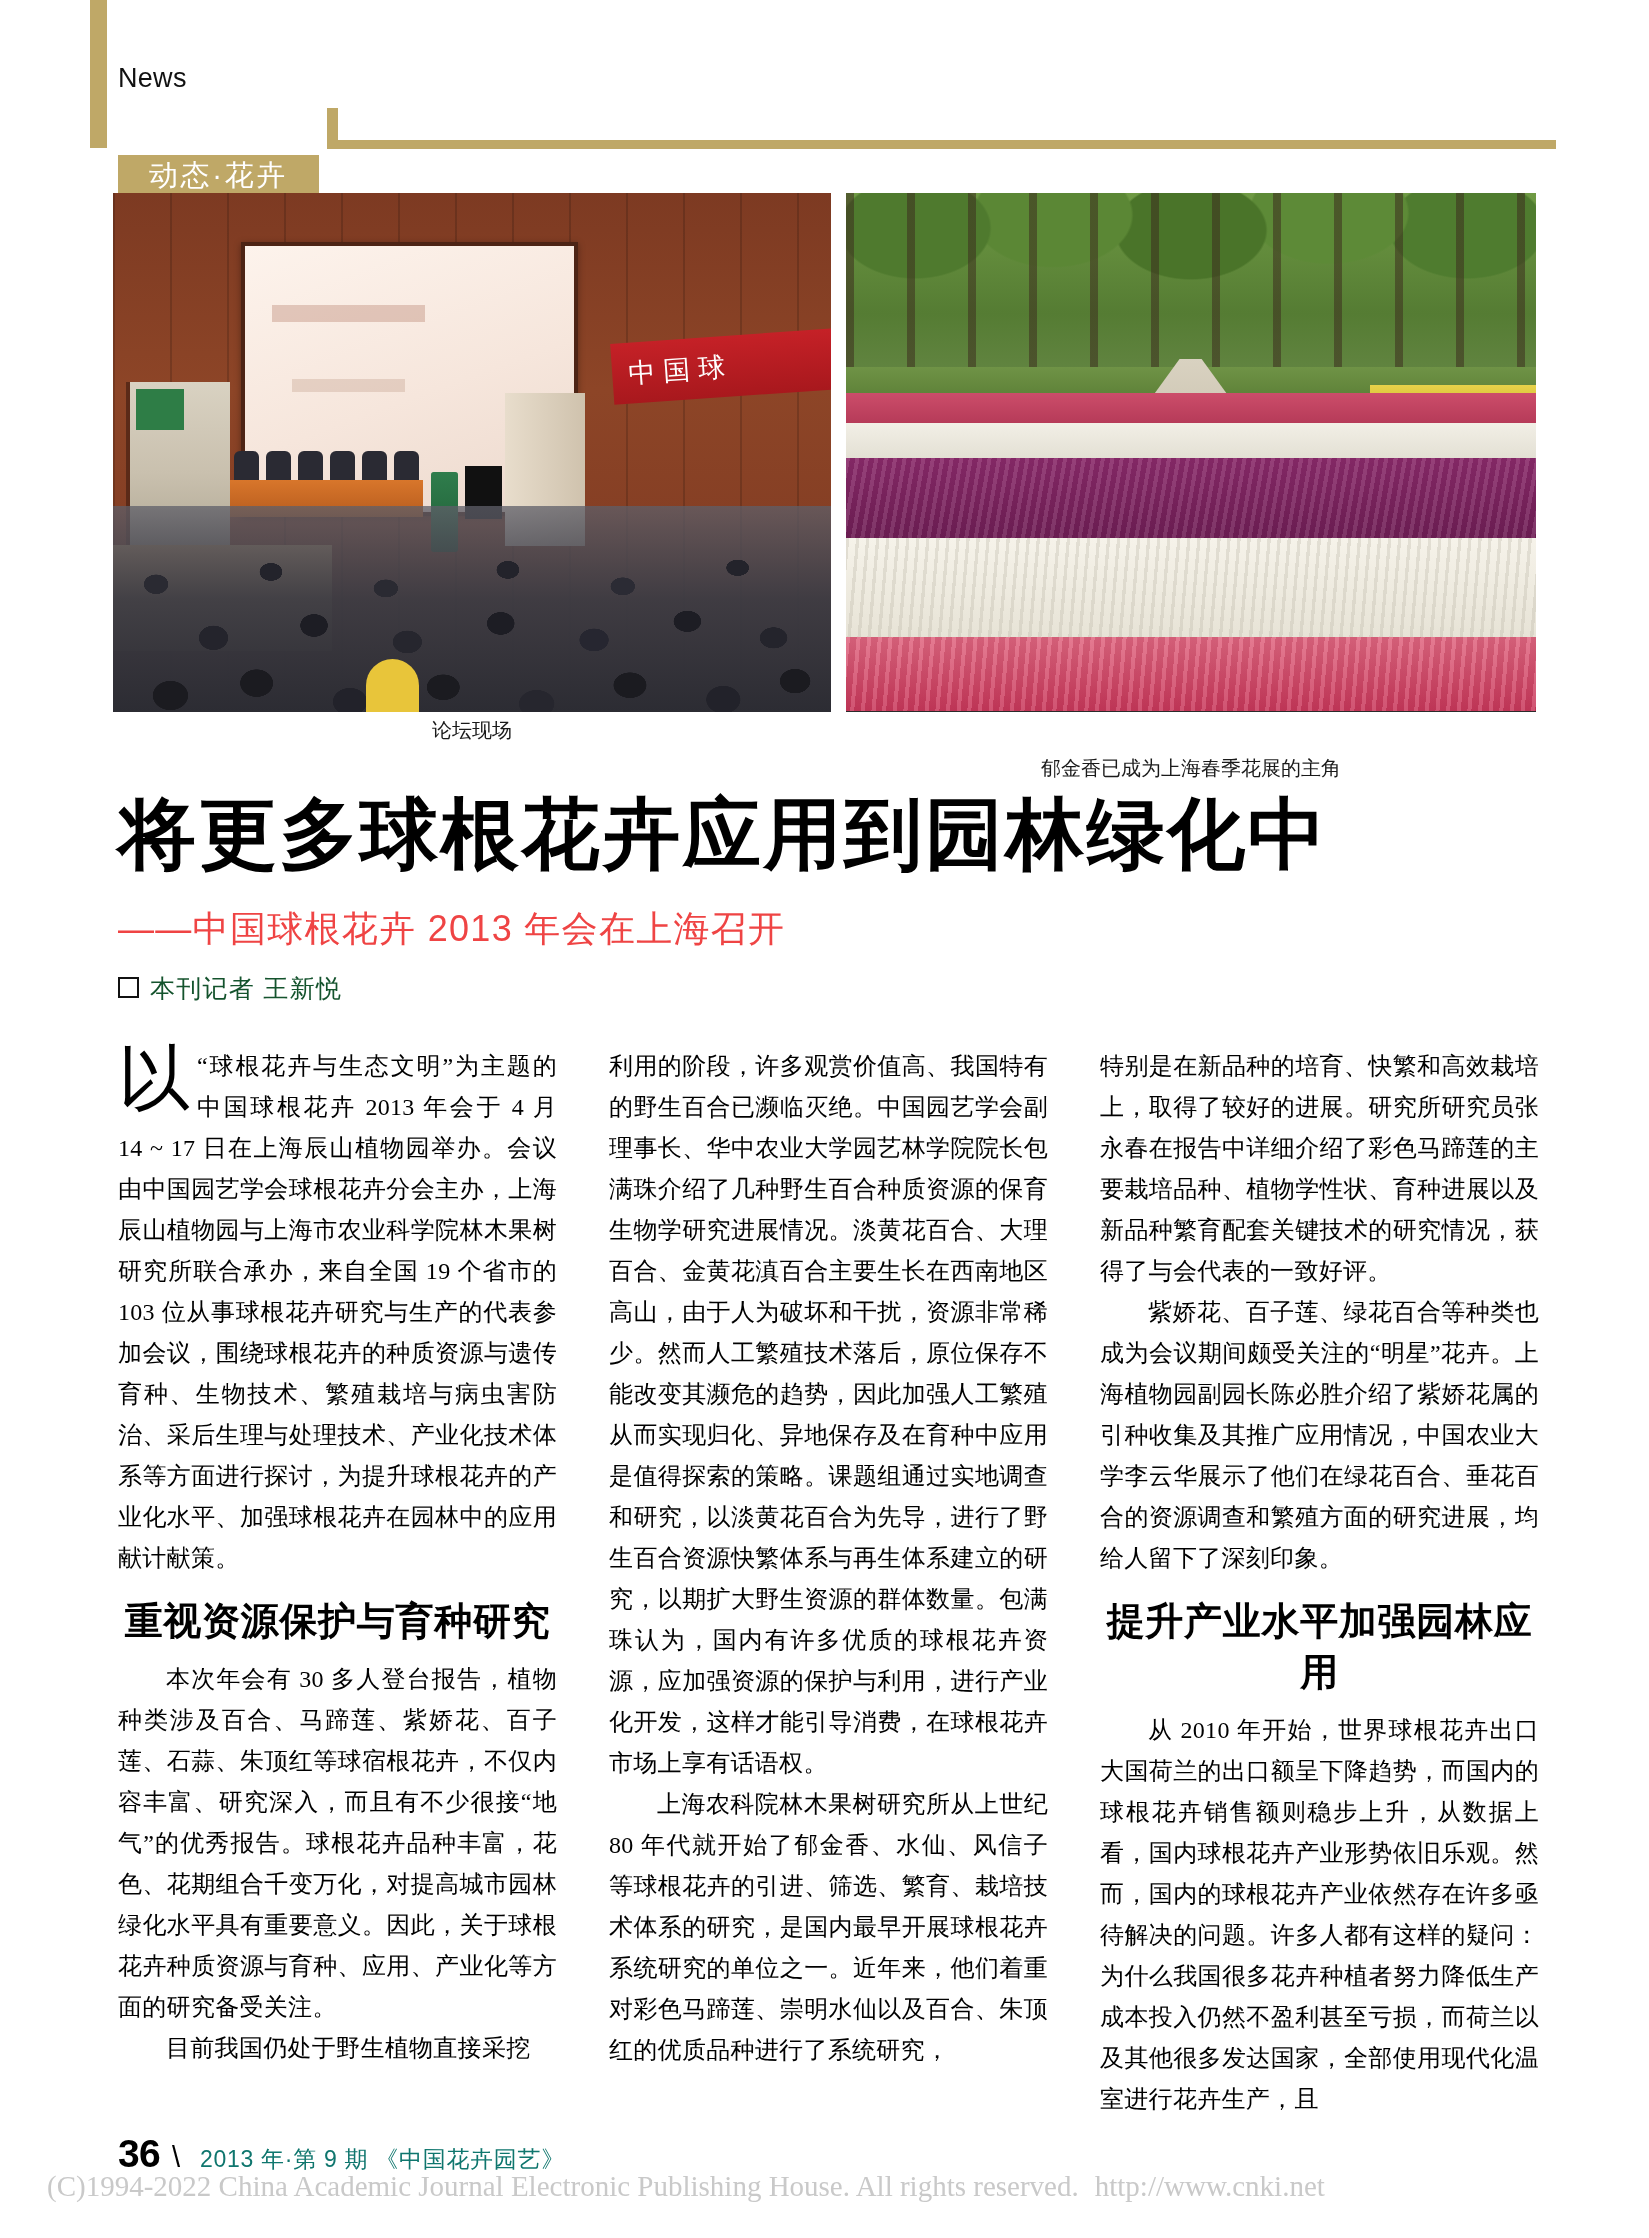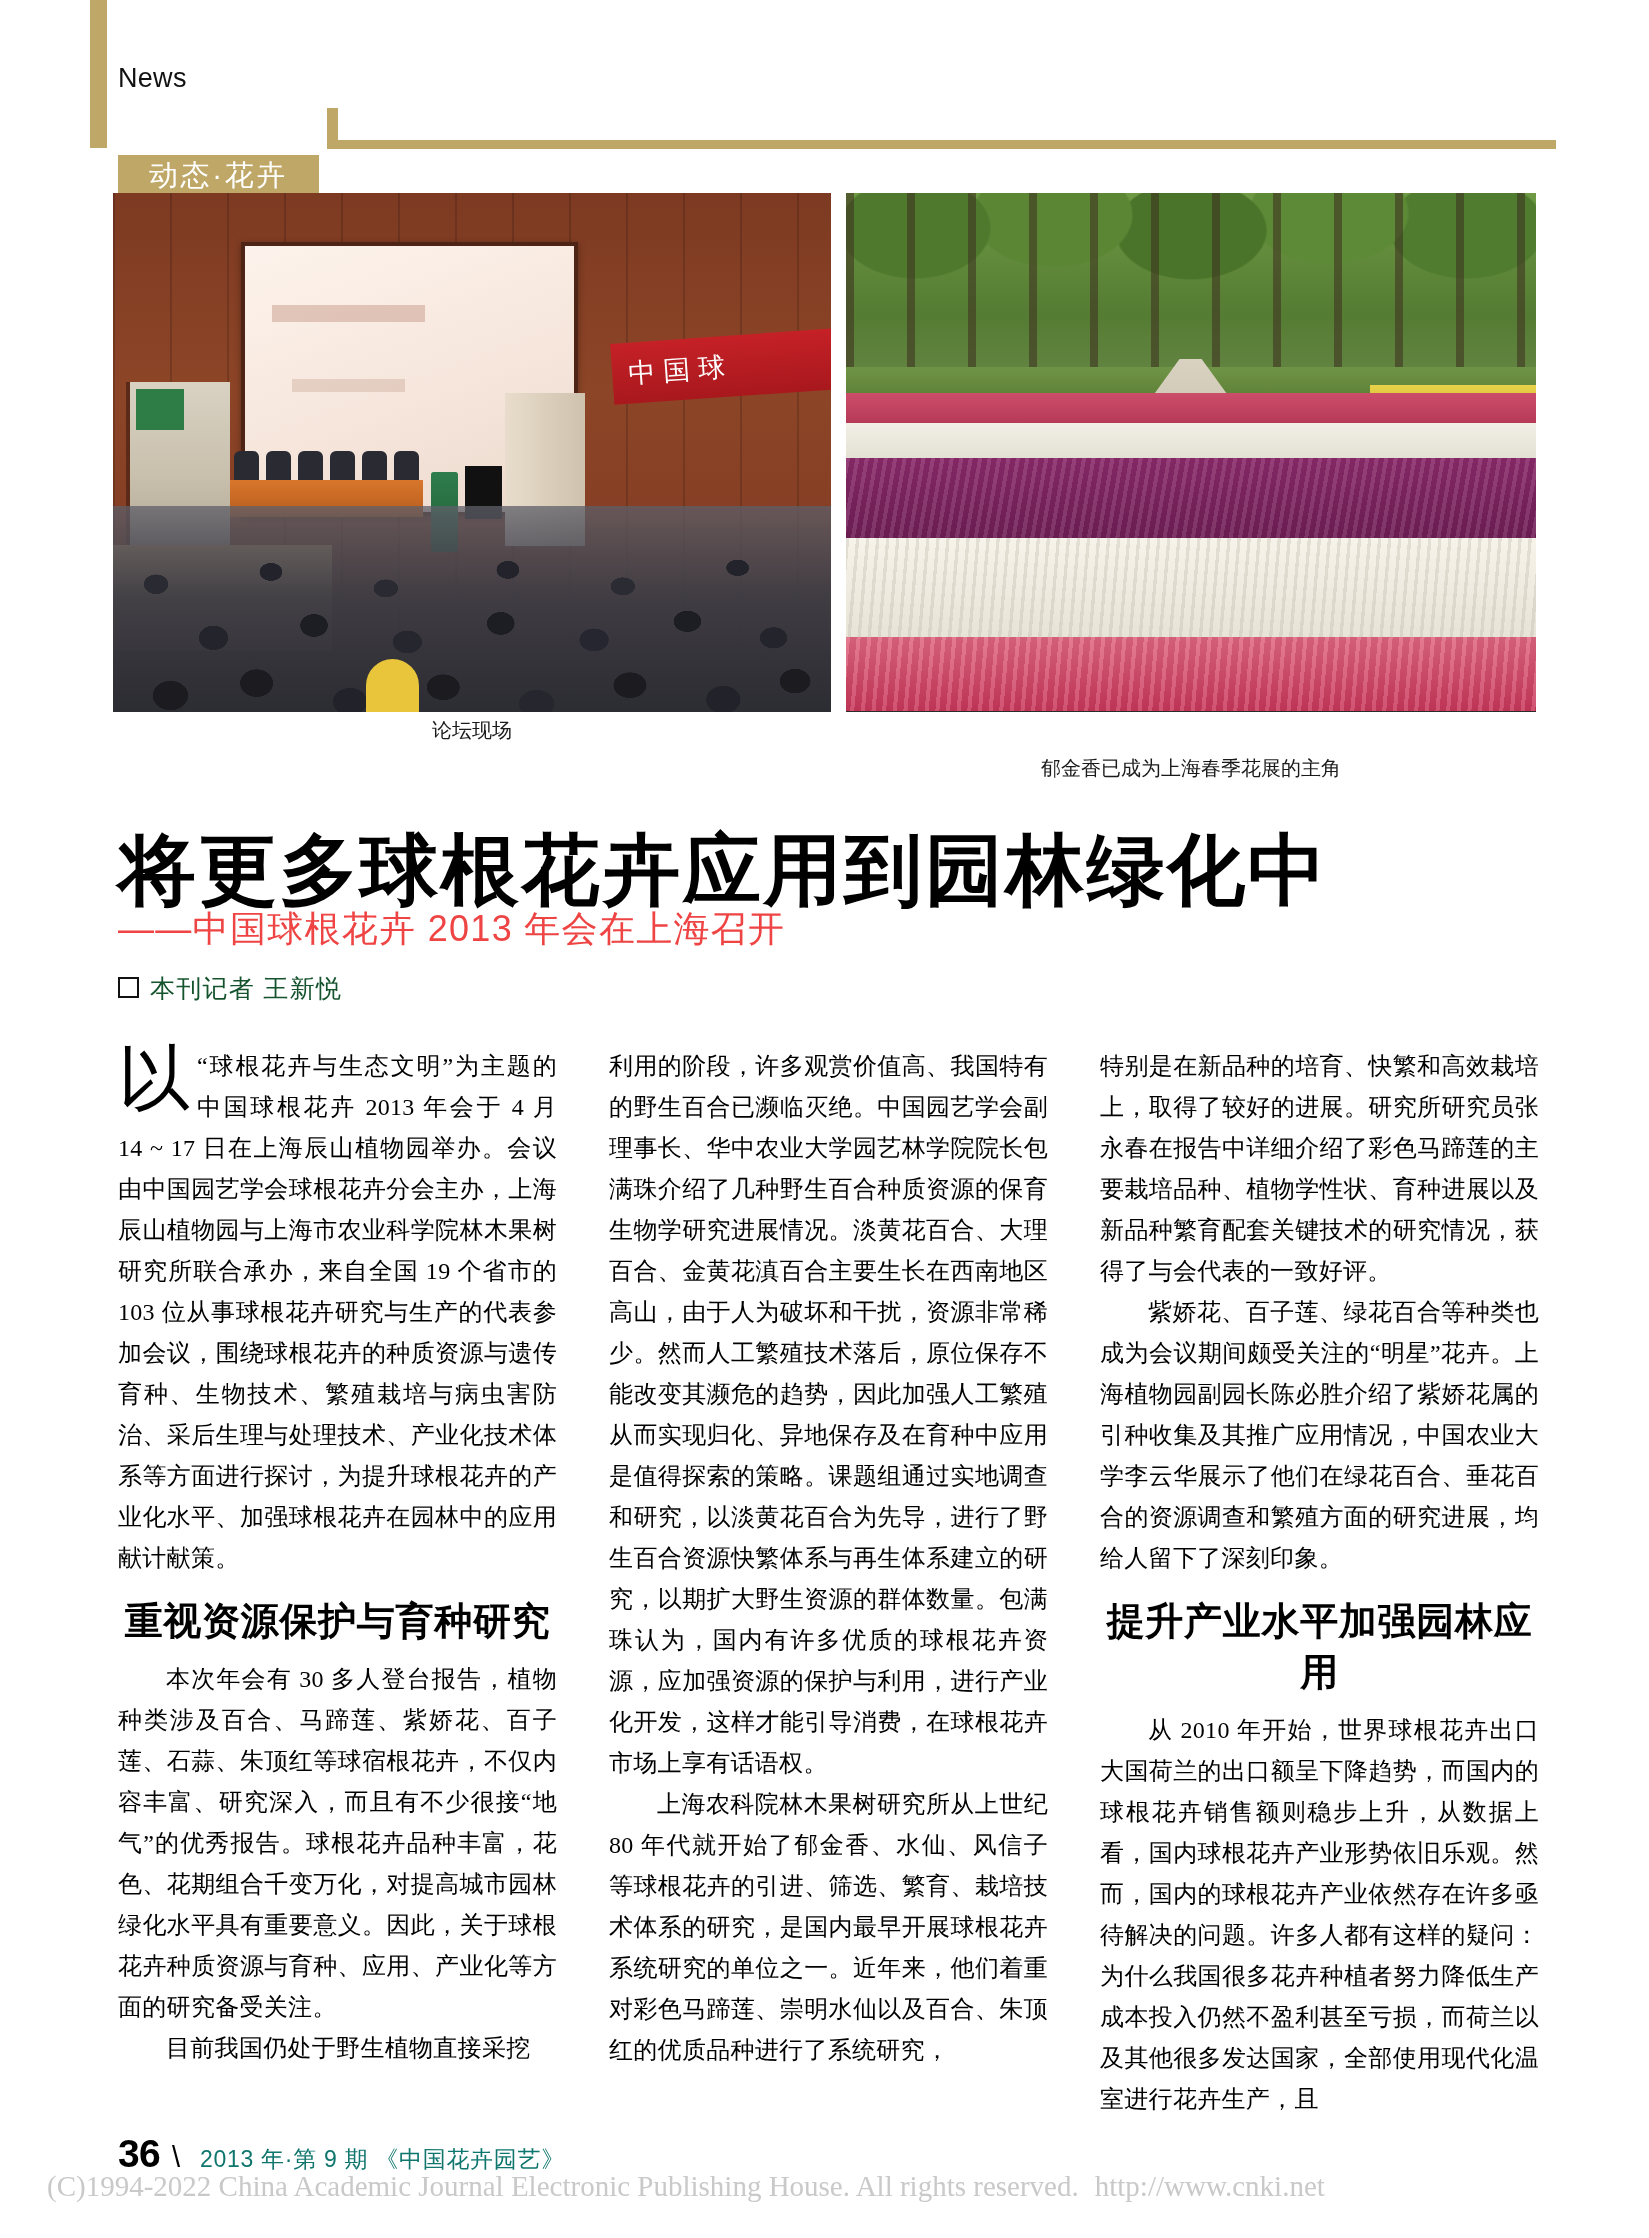--- a/index.html
+++ b/index.html
@@ -330,21 +330,20 @@
   .headline {
     position: absolute;
     left: 118px;
     top: 795px;
     font-family: "Liberation Sans", "DejaVu Sans", sans-serif;
     font-weight: bold;
     font-size: 78px;
     letter-spacing: 2.7px;
     line-height: 1;
     color: #000;
-    margin-top: 36px;
   }
   .subhead {
     position: absolute;
     left: 118px;
     top: 905px;
     font-family: "Liberation Sans", "DejaVu Sans", sans-serif;
     font-size: 36px;
     letter-spacing: 1.3px;
     color: #ef4444;
   }

